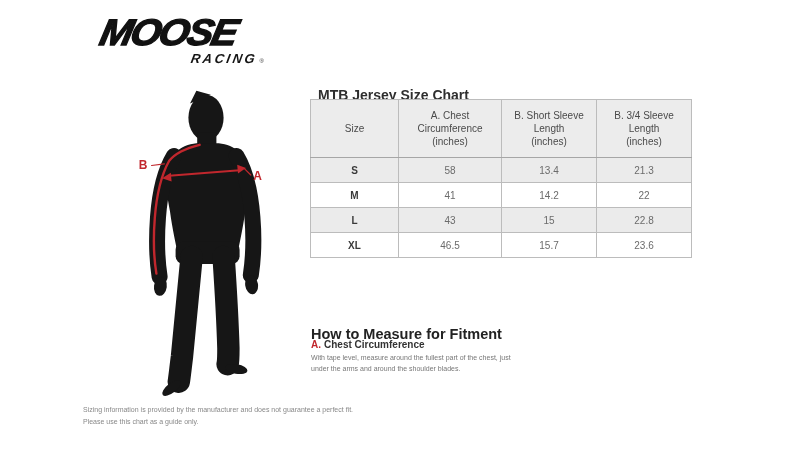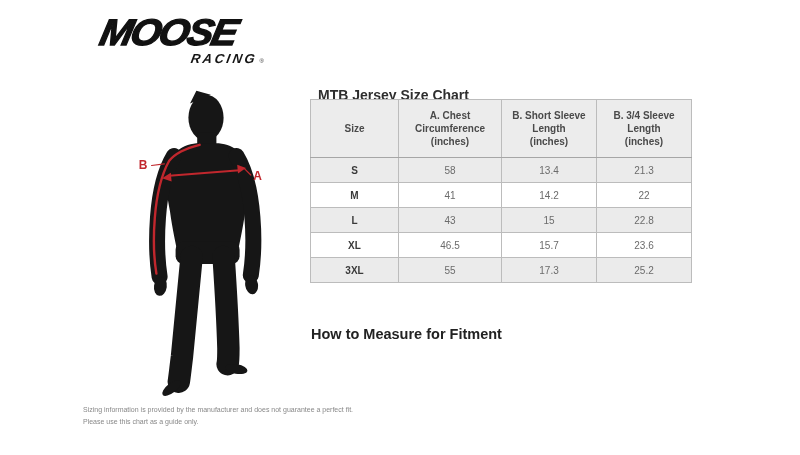--- a/index.html
+++ b/index.html
@@ -22,21 +22,21 @@
   .fig-label{font-family:"Liberation Sans",sans-serif;font-weight:700;font-size:15px;fill:#c1272d;}
 
   
   .chart-title{position:absolute;left:318px;top:75px;font-size:14px;font-weight:700;color:#2e2e2e;}
 
   .size-table{position:absolute;left:310px;top:99px;width:381px;border-collapse:collapse;
               table-layout:fixed;border:1px solid #9c9c9c;}
   .size-table col.c0{width:88px;} .size-table col.c1{width:103px;}
   .size-table col.c2{width:95px;} .size-table col.c3{width:95px;}
   .size-table th,.size-table td{border:1px solid #bcbcbc;text-align:center;vertical-align:middle;}
-  .size-table th{background:#ececec;font-size:10px;font-weight:700;color:#4a4a4a;
+  .size-table th{background:#ececec;font-size:10px;font-weight:400;color:#4a4a4a;
               white-space:pre-line;line-height:1.3;height:53px;padding:2px 4px;
               border-bottom:1px solid #a6a6a6;}
   .size-table td{height:24px;font-size:10px;color:#6b6b6b;padding:0 4px;}
   .size-table td.size-cell{font-weight:700;color:#3a3a3a;}
   .size-table tbody tr:nth-child(odd){background:#ebebeb;}
   .size-table tbody tr:nth-child(even){background:#ffffff;}
 
   .measure-title{position:absolute;left:311px;top:314px;font-size:14.5px;font-weight:700;color:#222;text-align:center;}
   .measure-item{position:absolute;top:339px;}
   .measure-item.item-a{left:311px;width:210px;}
@@ -132,31 +132,31 @@
         <td>43</td>
         <td>15</td>
         <td>22.8</td>
       </tr>
       <tr>
         <td class="size-cell">XL</td>
         <td>46.5</td>
         <td>15.7</td>
         <td>23.6</td>
       </tr>
-      <tr>
-        <td class="size-cell">3XL</td>
-        <td>55</td>
-        <td>17.3</td>
-        <td>25.2</td>
-      </tr>
     </tbody>
   </table>
 
   <h2 class="measure-title">How to Measure for Fitment</h2>
 
+  <div class="measure-item item-a">
+    <p class="m-head">
+      <span class="letter">A.</span><span>Chest Circumference</span>
+    </p>
+    <p class="m-desc">With tape level, measure around the fullest part of the chest, just under the arms and around the shoulder blades.</p>
+  </div>
 
 
   <div class="footer">
     <div>Sizing information is provided by the manufacturer and does not guarantee a perfect fit.</div>
     <div>Please use this chart as a guide only.</div>
   </div>
 
 </div>
 
 </body></html>

